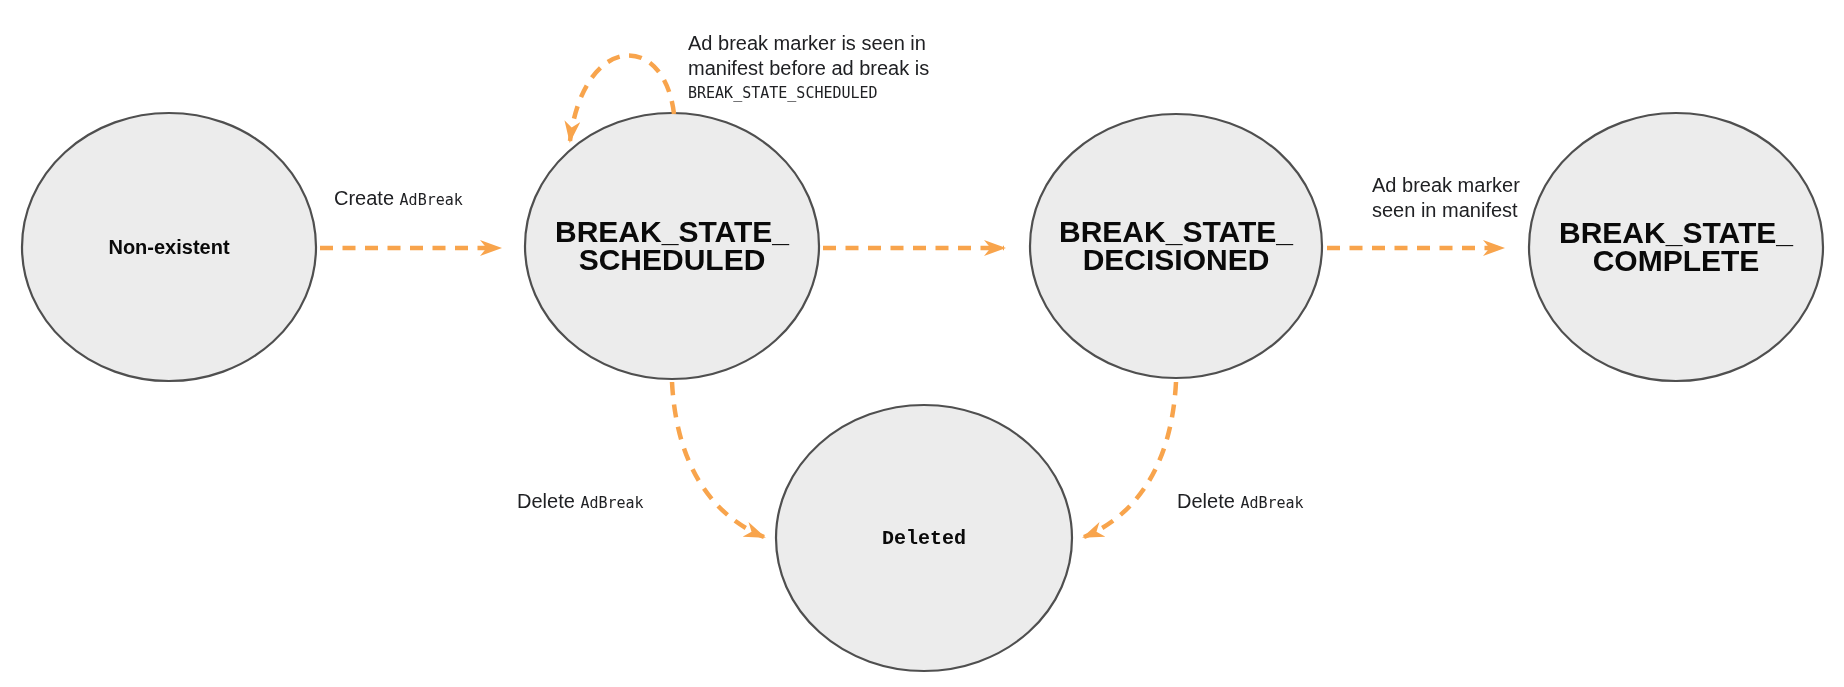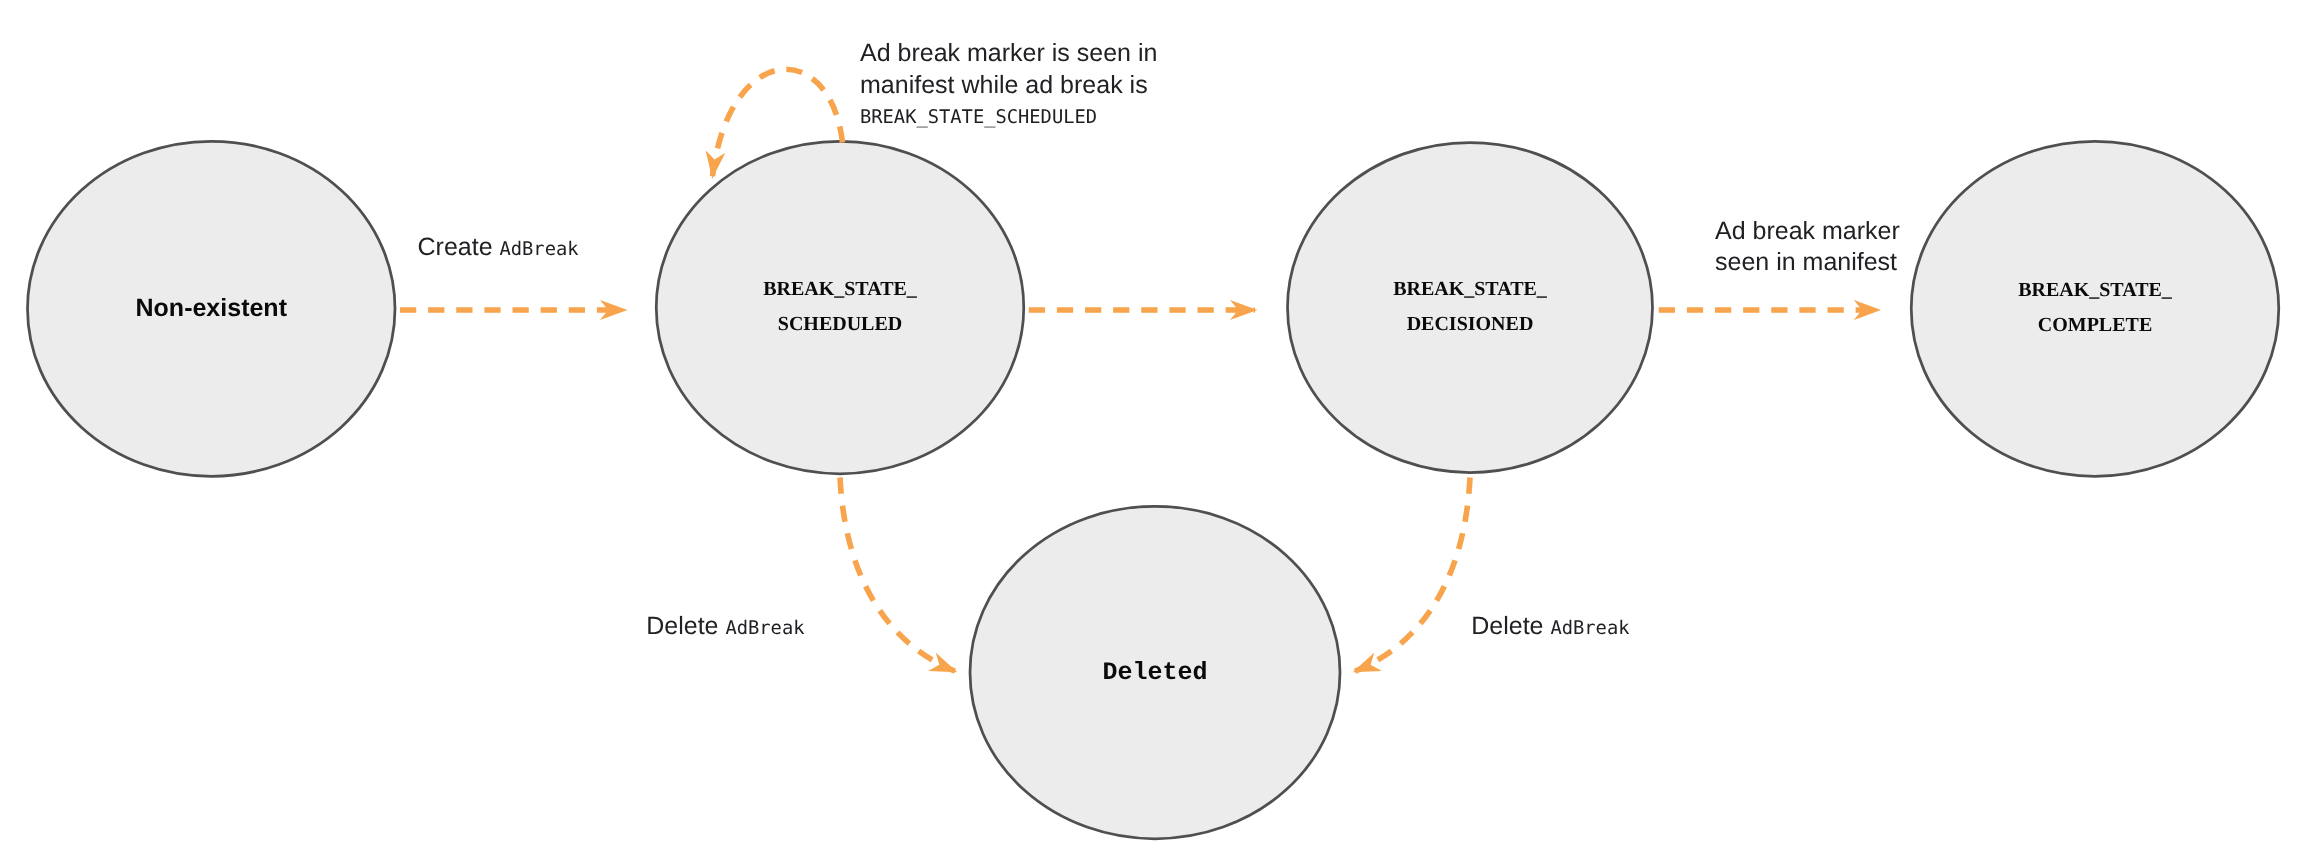--- a/index.html
+++ b/index.html
@@ -43,23 +43,23 @@
     display: flex;
     align-items: center;
     justify-content: center;
     text-align: center;
     white-space: pre-line;
     color: var(--node-text);
     font-weight: bold;
   }
   .node-label.sans { font-size: 20px; font-family: "Liberation Sans", sans-serif; }
   .node-label.mono {
-    font-size: 16px;
+    font-size: 30px;
     line-height: 28px;
-    font-family: Liberation Serif, serif;
+    font-family: Liberation Sans, sans-serif;
   }
   .edge-label {
     position: absolute;
     font-size: 20px;
     line-height: 25px;
     color: var(--text);
     white-space: nowrap;
   }
   .mono-inline, .edge-label .mono-line {
     font-family: "DejaVu Sans Mono", monospace;
@@ -98,21 +98,21 @@
   <div class="node-label mono" style="left:1026px; top:210px; width:300px; height:72px;">BREAK_STATE_
 DECISIONED</div>
   <div class="node-label mono" style="left:1526px; top:211px; width:300px; height:72px;">BREAK_STATE_
 COMPLETE</div>
   <div class="node-label sans" style="left:774px;  top:508px; width:300px; height:60px;font-family:Liberation Mono, monospace;">Deleted</div>
 
   <div class="edge-label" style="left:334px; top:186px;"><span>Create </span><span class="mono-inline">AdBreak</span></div>
 
   <div class="edge-label" style="left:688px; top:31px;">
     <div>Ad break marker is seen in</div>
-    <div>manifest while ad break is</div>
+    <div>manifest before ad break is</div>
     <div class="mono-line">BREAK_STATE_SCHEDULED</div>
   </div>
 
 
   <div class="edge-label" style="left:1338px; top:173px;margin-left:34px;">
     <div>Ad break marker</div>
     <div>seen in manifest</div>
   </div>
 
   <div class="edge-label" style="left:517px; top:489px;"><span>Delete </span><span class="mono-inline">AdBreak</span></div>

